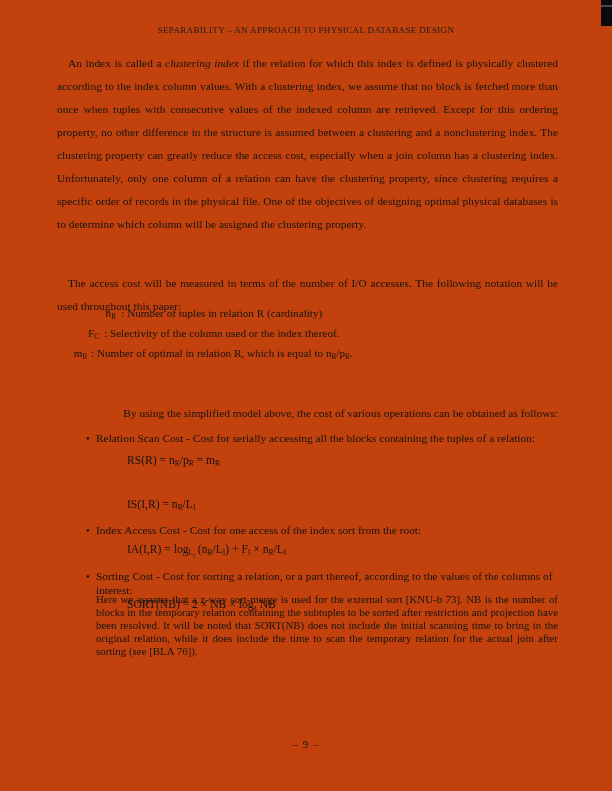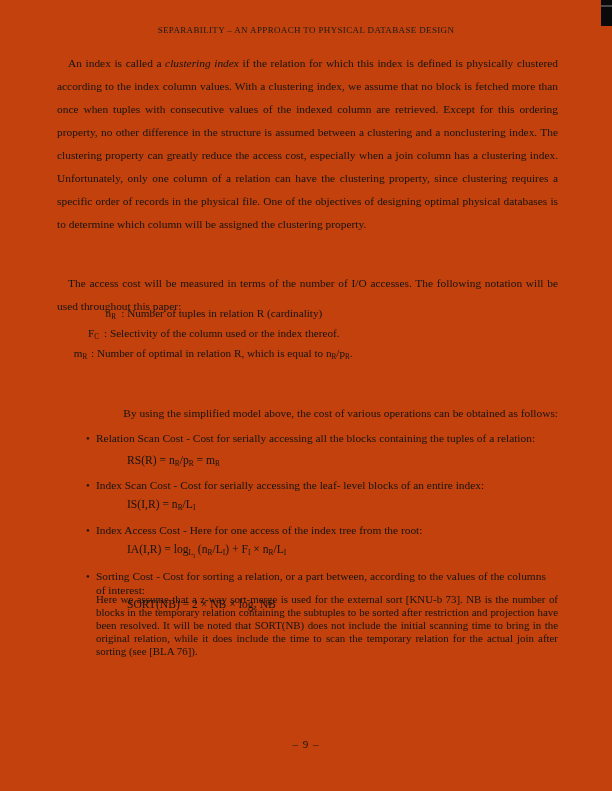--- a/index.html
+++ b/index.html
@@ -88,26 +88,25 @@
     <div class="nrow">
       <span class="sym"><span>m</span><span class="sub1">R</span></span><span><span>: Number of optimal in relation R, which is equal to n</span><span class="sub1">R</span><span>/p</span><span class="sub1">R</span><span>.</span></span>
     </div>
   </div>
 
   <div class="para para-model">By using the simplified model above, the cost of various operations can be obtained as follows:</div>
 
   <div class="bullet-label" style="top:432px">Relation Scan Cost - Cost for serially accessing all the blocks containing the tuples of a relation:</div>
   <div class="formula" style="top:454px"><span>RS(R) = n</span><span class="sub1">R</span><span>/p</span><span class="sub1">R</span><span> = m</span><span class="sub1">R</span></div>
 
-  <div class="bullet-label" style="top:479px">Index Scan Cost - Cost for serially accessing the leaf- level blocks of an entire index:</div>
   <div class="formula" style="top:498px"><span>IS(I,R) = n</span><span class="sub1">R</span><span>/L</span><span class="sub1">I</span></div>
 
-  <div class="bullet-label" style="top:524px">Index Access Cost - Here for one access of the index tree from the root:</div>
+  <div class="bullet-label" style="top:524px">Index Access Cost - Cost for one access of the index sort from the root:</div>
   <div class="formula" style="top:543px"><span>IA(I,R) = log</span><span class="sub1">L</span><span class="sub2">I</span><span> (n</span><span class="sub1">R</span><span>/L</span><span class="sub1">I</span><span>) + F</span><span class="sub1">I</span><span> × n</span><span class="sub1">R</span><span>/L</span><span class="sub1">I</span></div>
 
-  <div class="bullet-label" style="top:570px">Sorting Cost - Cost for sorting a relation, or a part between, according to the values of the columns of interest:</div>
+  <div class="bullet-label" style="top:570px">Sorting Cost - Cost for sorting a relation, or a part thereof, according to the values of the columns of interest:</div>
   <div class="formula" style="top:598px"><span>SORT(NB) = 2 × NB × log</span><span class="sub1">z</span><span> NB</span></div>
 
   <div class="note">Here we assume that a z-way sort-merge is used for the external sort [KNU-b 73]. NB is the number of blocks in the temporary relation containing the subtuples to be sorted after restriction and projection have been resolved. It will be noted that SORT(NB) does not include the initial scanning time to bring in the original relation, while it does include the time to scan the temporary relation for the actual join after sorting (see [BLA 76]).</div>
 
   <div class="page-number">– 9 –</div>
 
 </div>
 
 </body></html>

